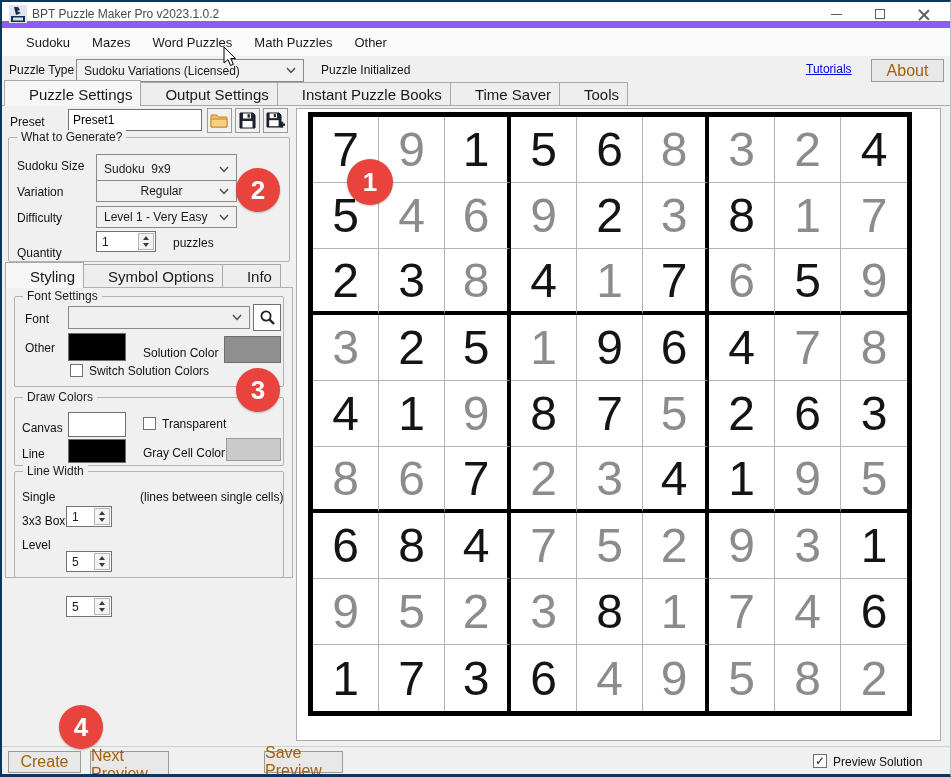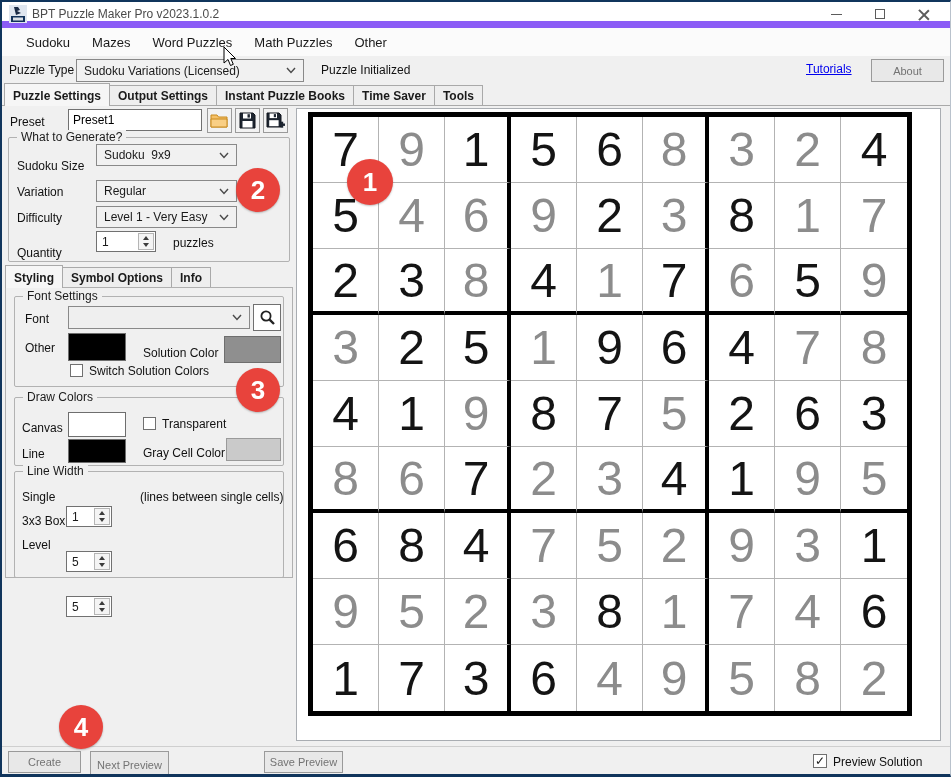--- a/index.html
+++ b/index.html
@@ -30,25 +30,25 @@
   
   .menubar { left:0; top:28px; width:951px; height:28px; background:#fbfbfb; display:flex; align-items:center; padding-left:15px; }
   .menu-item { padding:0 11px; font-size:13px; height:24px; display:flex; align-items:center; }
 
   
   .label { font-size:12px; color:#111; white-space:pre; }
   .combo { background:#f1f1f1; border:1px solid #898989; display:flex; align-items:center; padding:0 7px; }
   .combo .val { font-size:12px; white-space:pre; flex:1; overflow:hidden; }
   .chev { width:10px; height:7px; flex:0 0 auto; }
   .link { color:#0000ee; text-decoration:underline; font-size:12px; }
-  .btn { background:#e8e8e8; border:1px solid #9a9a9a; display:flex; align-items:center; justify-content:center; font-size:11px; color:#737373; }
+  .btn { background:#e8e8e8; border:1px solid #9a9a9a; display:flex; align-items:center; justify-content:center; font-size:16px; color:#a16207; }
 
   
   .tabstrip { display:flex; align-items:flex-end; }
-  .tab { background:#eeeeee; border:1px solid #a9a9a9; border-bottom:none; padding:3px 8px 3px 8px; font-size:12px; margin-right:-1px;font-weight:bold; }
+  .tab { background:#eeeeee; border:1px solid #a9a9a9; border-bottom:none; padding:3px 8px 3px 24px; font-size:15px; margin-right:-1px; }
   .tab.active { background:#f6f6f6; padding-top:5px; position:relative; z-index:2; }
   .tabline { height:1px; background:#a9a9a9; }
 
   
   .groupbox { border:1px solid #b2b2b2; border-radius:2px; }
   .gb-title { position:absolute; top:-8px; left:8px; background:#f0f0f0; padding:0 4px; font-size:12px; }
 
   
   .textbox { background:#fff; border:1px solid #717171; font-size:12px; padding:8px 4px; font-family:"Liberation Sans",sans-serif; }
   .swatch { border:1px solid #6e6e6e; }
@@ -159,28 +159,28 @@
     <rect x="3.2" y="8.2" width="9.4" height="6" fill="#ffffff"></rect>
     <rect x="13" y="11.5" width="6" height="2.4" fill="#1d2530"></rect>
     <rect x="14.8" y="9.7" width="2.4" height="6" fill="#1d2530"></rect>
   </svg>
 </div>
 
 <div class="abs groupbox" style="left:8px; top:137px; width:282px; height:125px;">
   <span class="gb-title">What to Generate?</span>
 </div>
 <span class="abs label" style="left:17px; top:159px;text-align:right;">Sudoku Size</span>
-<div class="abs combo" style="left:96px; top:144px; width:141px; height:22px;">
+<div class="abs combo" style="left:96px; top:154px; width:141px; height:30px;">
   <span class="val">Sudoku  9x9</span>
   <svg class="chev" viewBox="0 0 10 7">
       <polyline points="1,1 5,5.5 9,1" fill="none" stroke="#4a4a4a" stroke-width="1.4"></polyline>
     </svg>
 </div>
 <span class="abs label" style="left:17px; top:185px;">Variation</span>
-<div class="abs combo" style="left:96px; top:180px; width:141px; height:22px;">
+<div class="abs combo" style="left:96px; top:180px; width:141px; height:22px;text-align:center;">
   <span class="val">Regular</span>
   <svg class="chev" viewBox="0 0 10 7">
       <polyline points="1,1 5,5.5 9,1" fill="none" stroke="#4a4a4a" stroke-width="1.4"></polyline>
     </svg>
 </div>
 <span class="abs label" style="left:17px; top:211px;">Difficulty</span>
 <div class="abs combo" style="left:96px; top:206px; width:141px; height:22px;">
   <span class="val">Level 1 - Very Easy</span>
   <svg class="chev" viewBox="0 0 10 7">
       <polyline points="1,1 5,5.5 9,1" fill="none" stroke="#4a4a4a" stroke-width="1.4"></polyline>

